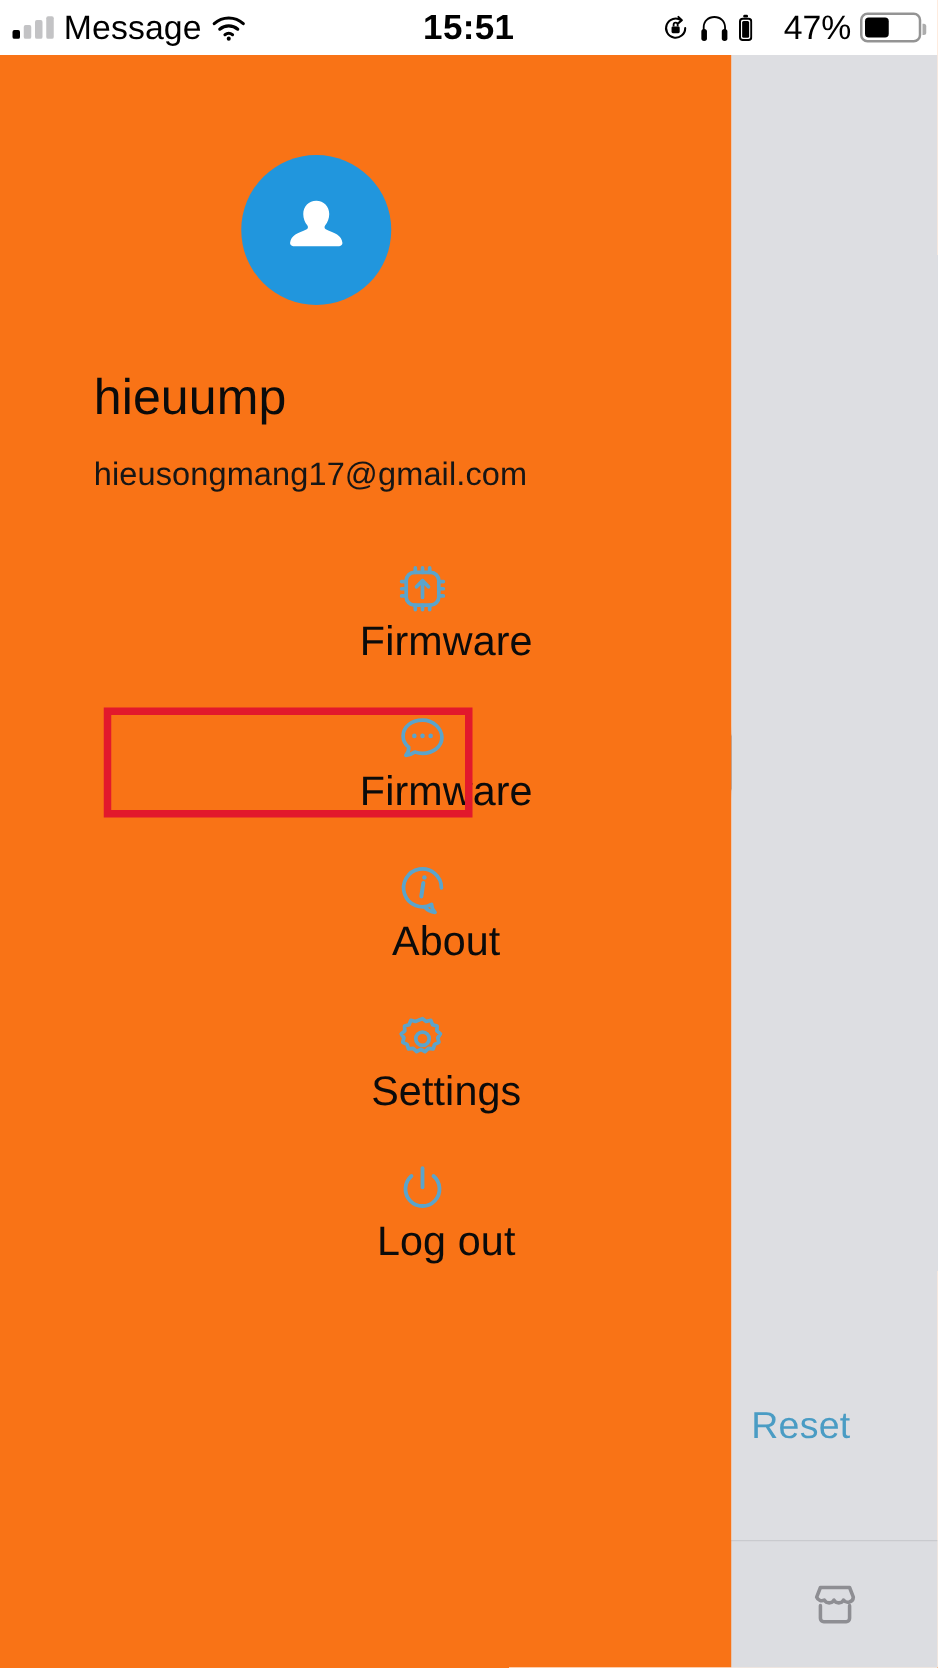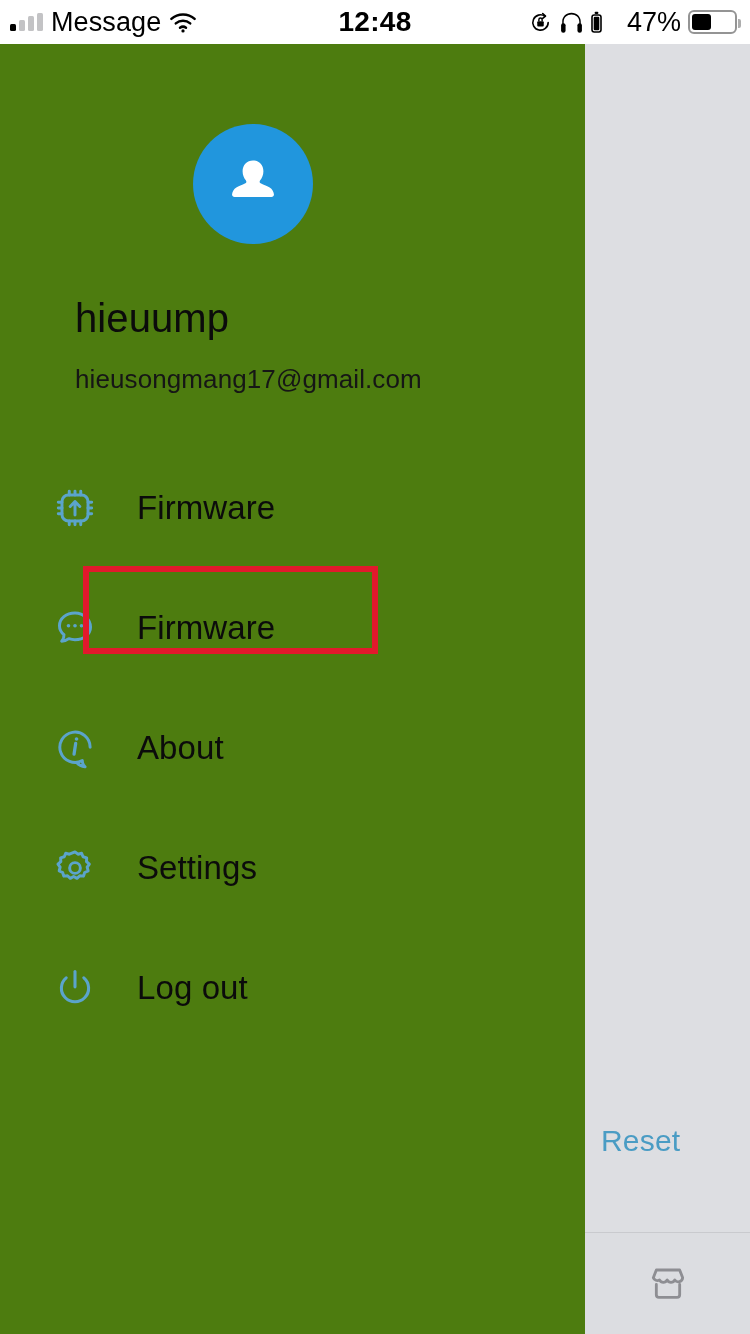--- a/index.html
+++ b/index.html
@@ -95,21 +95,21 @@
     content: ""; position: absolute; right: -6px; top: 7px;
     width: 3px; height: 9px; border-radius: 0 2px 2px 0;
     background: rgba(0,0,0,.32);
   }
   #batt-fill { height: 100%; background: #000; border-radius: 3px; }
 
   
   #drawer {
     position: absolute; left: 0; top: 44px;
     width: 585px; height: 1290px;
-    background: #4d7c0f;
+    background: #f97316;
     z-index: 20;
   }
   #avatar {
     position: absolute; left: 193px; top: 80px;
     width: 120px; height: 120px; border-radius: 50%;
     background: #2196dd;
     display: flex; align-items: center; justify-content: center;
   }
   .person-ico { width: 64px; height: 64px; display: block; }
   #username {
@@ -121,21 +121,22 @@
     position: absolute; left: 75px; top: 320px;
     font-size: 26px; font-weight: 400; color: #161616;
     letter-spacing: .1px;
   }
 
   #menu { position: absolute; left: 0; top: 404px; width: 585px; }
   .menu-item {
     position: relative;
     height: 120px;
     display: flex; align-items: center;
-    padding-left: 52px;
+    padding-left: 90px;
+    flex-direction: column;
   }
   .mi-icon {
     width: 46px; height: 46px;
     display: flex; align-items: center; justify-content: center;
     flex: 0 0 46px;
   }
   .mi-icon svg { width: 46px; height: 46px; display: block; }
   .mi-label {
     margin-left: 39px;
     font-size: 33px; color: #0b0b0b; font-weight: 400;
@@ -276,21 +277,21 @@
         <svg class="wifi-ico" viewBox="0 0 26 19" fill="none" stroke="#000" stroke-width="2.3" stroke-linecap="round">
           <path d="M2.2 6.2a16 16 0 0 1 21.6 0"></path>
           <path d="M6.3 10.3a10.3 10.3 0 0 1 13.4 0"></path>
           <path d="M10.2 14.4a4.6 4.6 0 0 1 5.6 0"></path>
           <circle cx="13" cy="17.3" r="1.5" fill="#000" stroke="none"></circle>
         </svg>
       </span>
     </div>
 
     <div id="sb-time">
-      <span>12:48</span>
+      <span>15:51</span>
     </div>
 
     <div id="sb-right">
       <span>
         <svg class="rot-ico" viewBox="0 0 24 24" fill="none" stroke="#000" stroke-width="1.7">
           <path d="M20 12a8 8 0 1 1 -3.4 -6.55" stroke-linecap="round"></path>
           <path d="M14.3 2.6 L17.2 5.4 L14.3 7.8" stroke-linecap="round" stroke-linejoin="round"></path>
           <rect x="8.6" y="10.6" width="6.8" height="5.6" rx="1.1" fill="#000" stroke="none"></rect>
           <path d="M10.3 10.6 V9.1a1.7 1.7 0 0 1 3.4 0 v1.5" stroke-width="1.5"></path>
         </svg>

